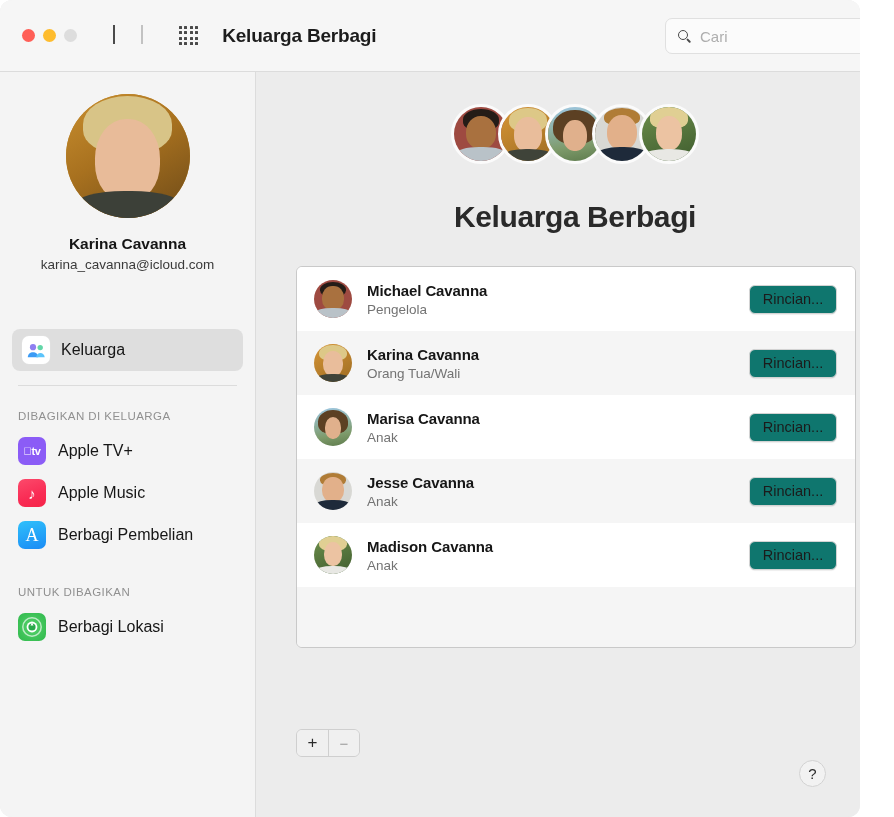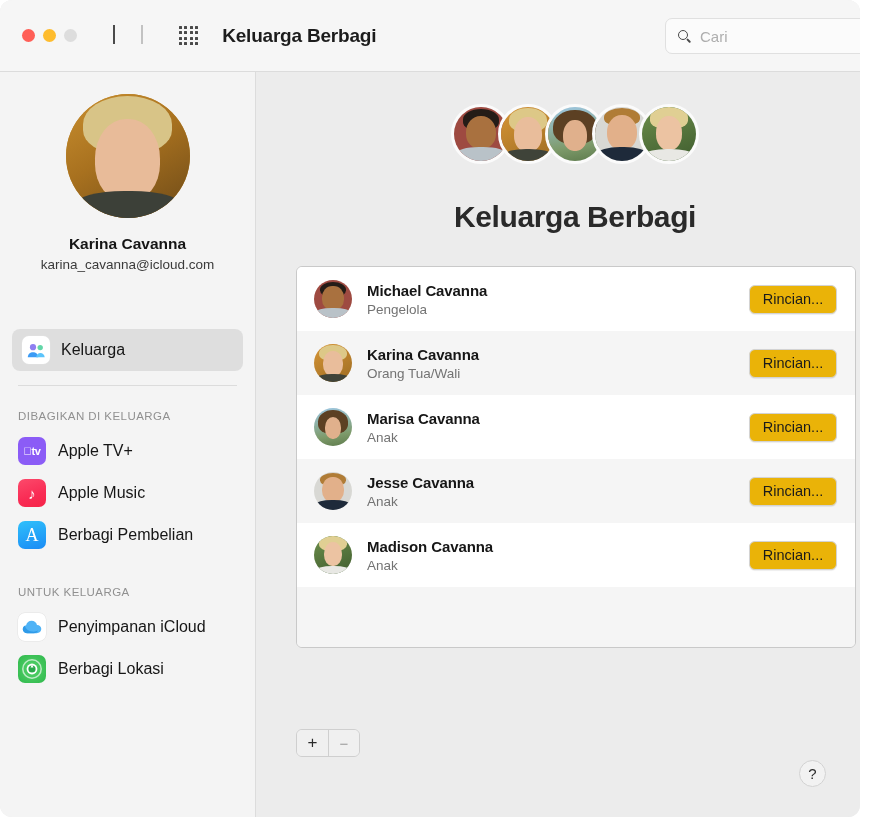--- a/index.html
+++ b/index.html
@@ -291,21 +291,21 @@
   .member-role {
     margin-top: 2px;
     font-size: 13.5px;
     color: #737373;
   }
   .details-button {
     margin-right: 14px;
     min-width: 88px;
     height: 29px;
     padding: 0 11px;
-    background: #eab308;
+    background: #0f766e;
     border: 1px solid #d3d3d3;
     border-radius: 6px;
     font-size: 14.5px;
     color: #1b1b1b;
     font-family: "Liberation Sans", sans-serif;
     box-shadow: 0 0.5px 0.8px rgba(0,0,0,0.07);
     cursor: default;
   }
 
   #panel-filler {
@@ -447,31 +447,22 @@
       <span class="sb-item-label">Apple Music</span>
     </div>
 
     <div class="sb-item">
       <span class="app-icon icon-appstore">
         <span class="letter">A</span>
       </span>
       <span class="sb-item-label">Berbagi Pembelian</span>
     </div>
 
-    <div class="sb-section-title" id="section-two-title">UNTUK KELUARGA</div>
-
-    <div class="sb-item">
-      <span class="app-icon icon-icloud">
-        <svg width="21" height="14" viewBox="0 0 21 14">
-          <path d="M5.4 13.2C2.6 13.2 0.8 11.5 0.8 9.2c0-2 1.4-3.6 3.3-3.9C4.6 2.6 6.9 0.8 9.6 0.8c2.7 0 4.9 1.8 5.4 4.3 2.6 0.1 4.3 1.7 4.3 4 0 2.3-1.9 4.1-4.6 4.1z" fill="#4fb3f6"></path>
-          <path d="M5.4 13.2C2.6 13.2 0.8 11.5 0.8 9.2c0-1.5 0.8-2.8 2-3.5 0.9 3.2 3.6 5.4 7.1 5.9 2.2 0.3 4.4-0.1 6.2-1 -0.6 1.6-2.3 2.6-4.4 2.6z" fill="#2f9ae8"></path>
-        </svg>
-      </span>
-      <span class="sb-item-label">Penyimpanan iCloud</span>
-    </div>
+    <div class="sb-section-title" id="section-two-title">UNTUK DIBAGIKAN</div>
+
 
     <div class="sb-item">
       <span class="app-icon icon-findmy">
         <svg width="22" height="22" viewBox="0 0 22 22">
           <circle cx="11" cy="11" r="9.2" fill="none" stroke="#ffffff" stroke-width="1.5" opacity="0.65"></circle>
           <circle cx="11" cy="11" r="5.4" fill="#ffffff"></circle>
           <circle cx="11" cy="11" r="3.6" fill="#2aa84a"></circle>
           <path d="M11 6.6 L12.5 9.6 L9.5 9.6 Z" fill="#ffffff"></path>
         </svg>
       </span>

